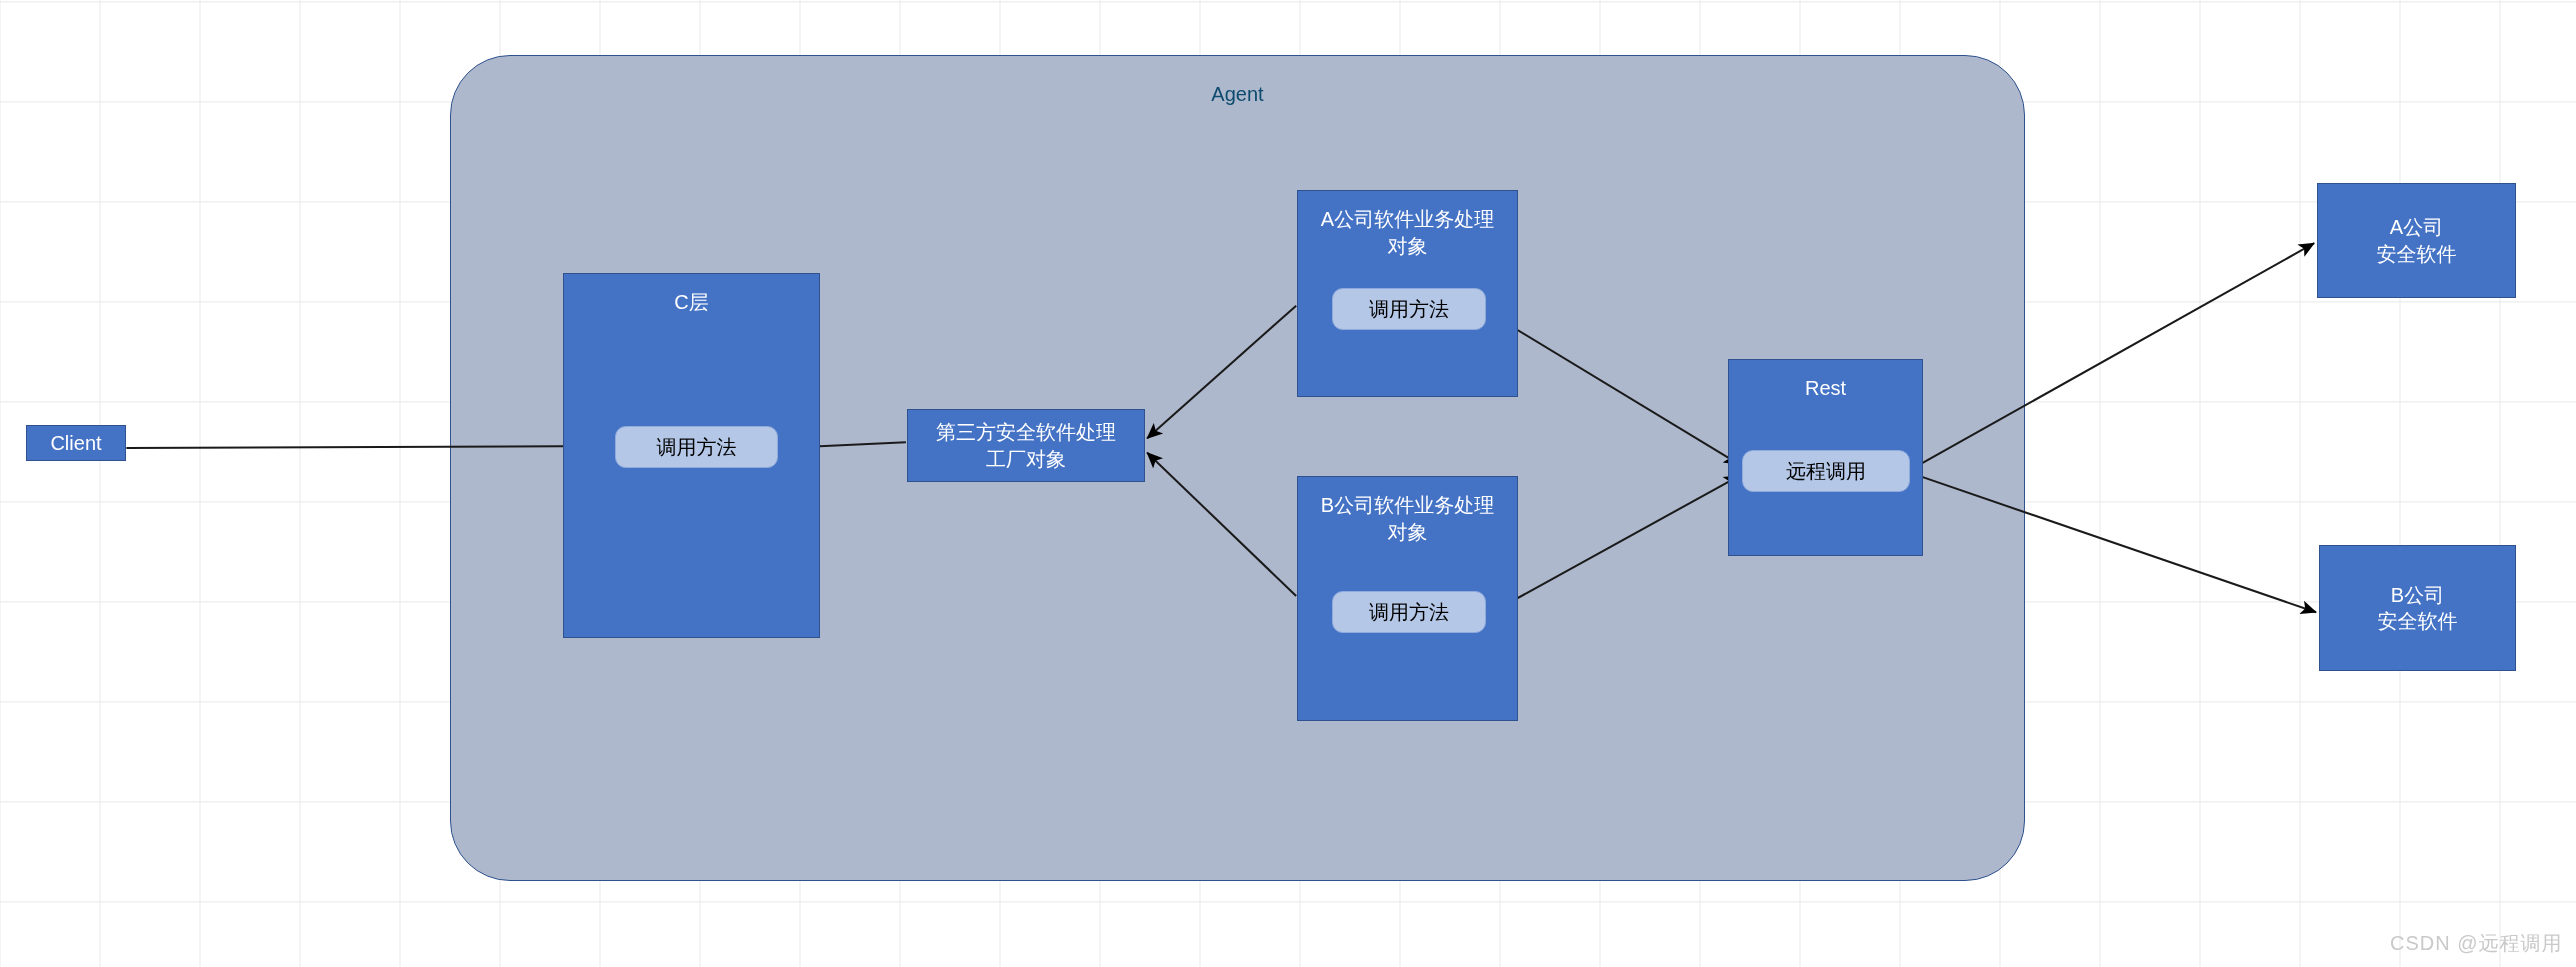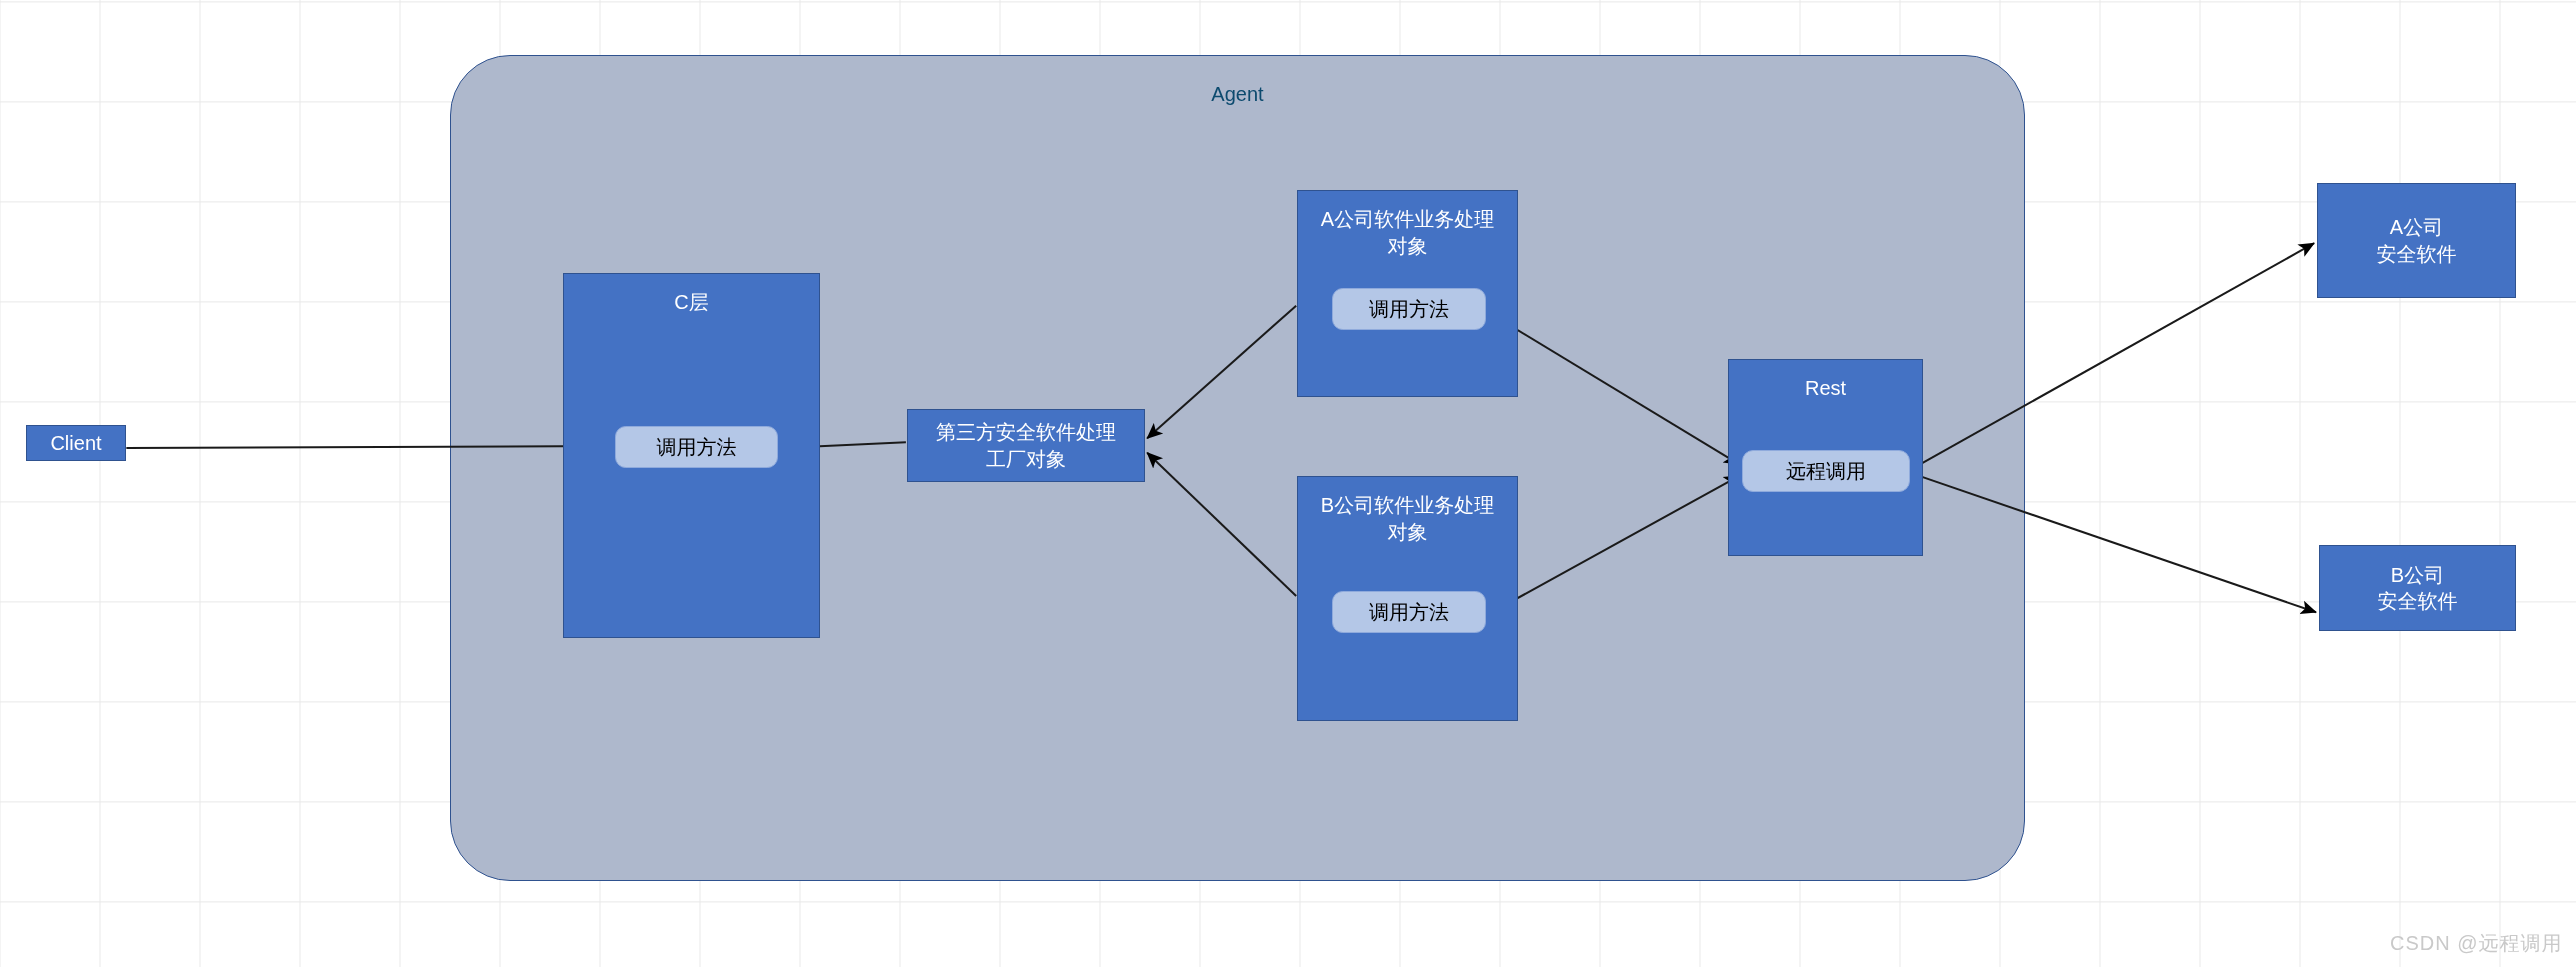--- a/index.html
+++ b/index.html
@@ -165,21 +165,21 @@
     <span>远程调用</span>
   </div>
 
   <div class="node box" style="left:2317px; top:183px; width:199px; height:115px; display:flex; align-items:center; justify-content:center;">
     <div style="width:100%;">
       <div>A公司</div>
       <div>安全软件</div>
     </div>
   </div>
 
-  <div class="node box" style="left:2319px; top:545px; width:197px; height:86px; display:flex; align-items:center; justify-content:center;">
+  <div class="node box" style="left:2319px; top:545px; width:197px; height:126px; display:flex; align-items:center; justify-content:center;">
     <div style="width:100%;">
       <div>B公司</div>
       <div>安全软件</div>
     </div>
   </div>
 
   <div class="watermark">CSDN @远程调用</div>
 
 </div>
 

